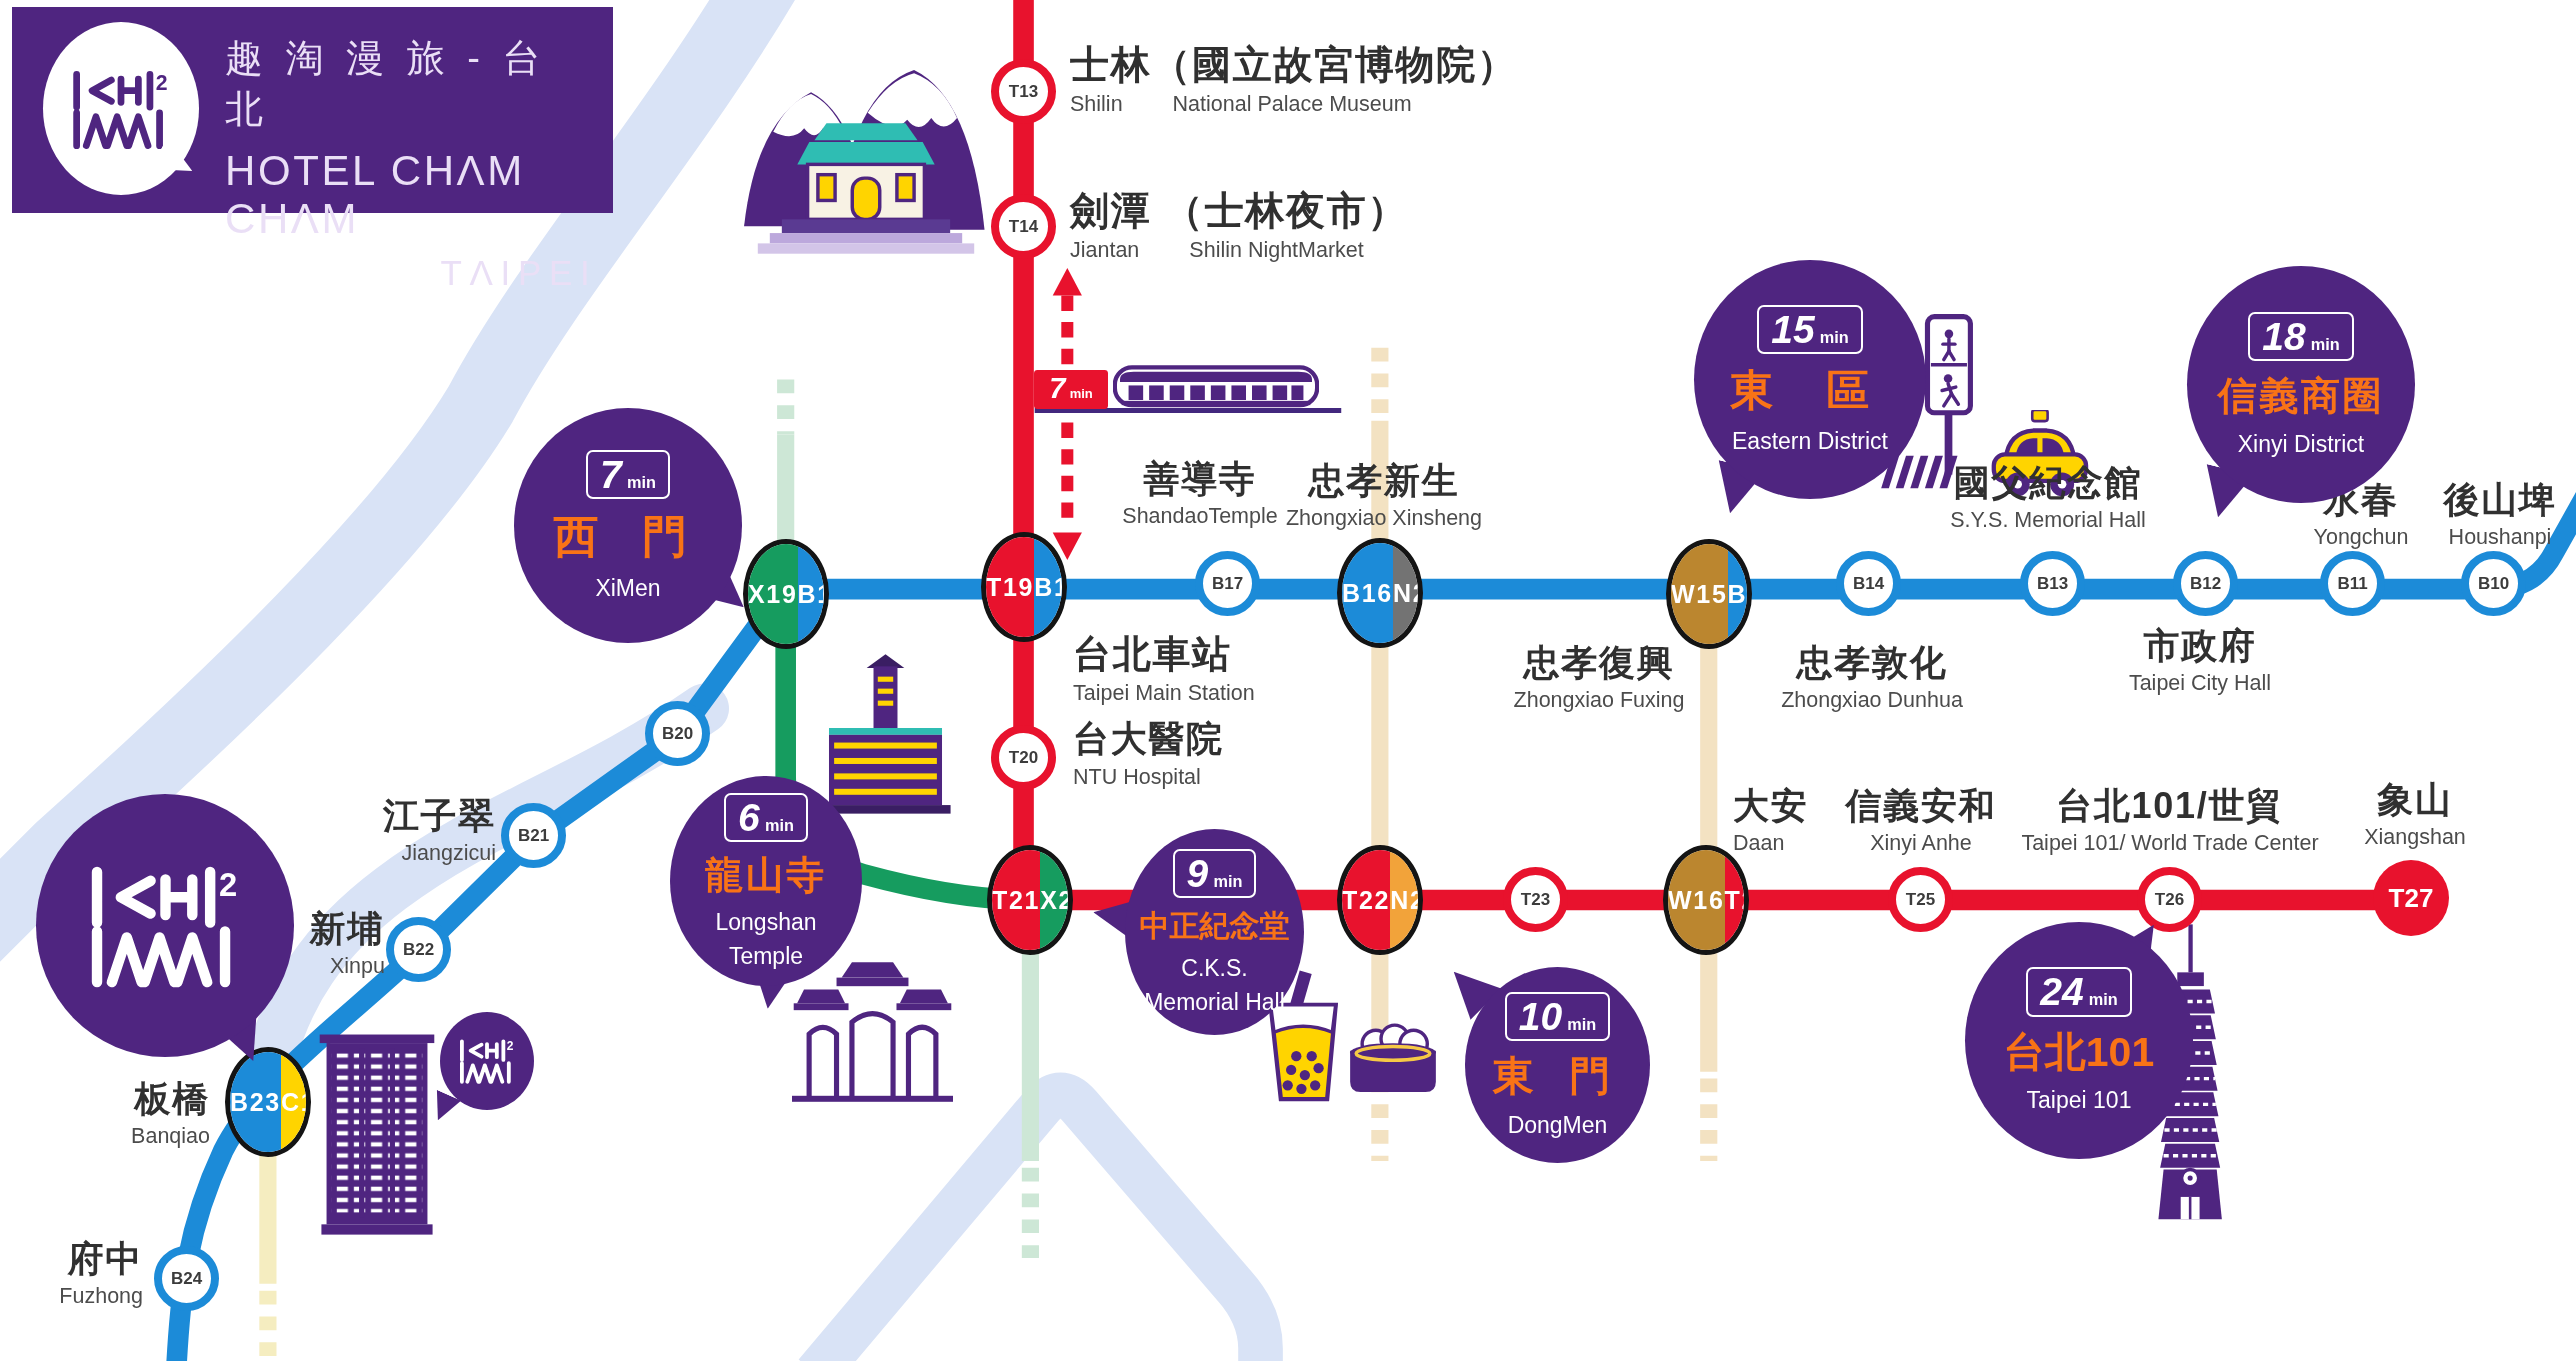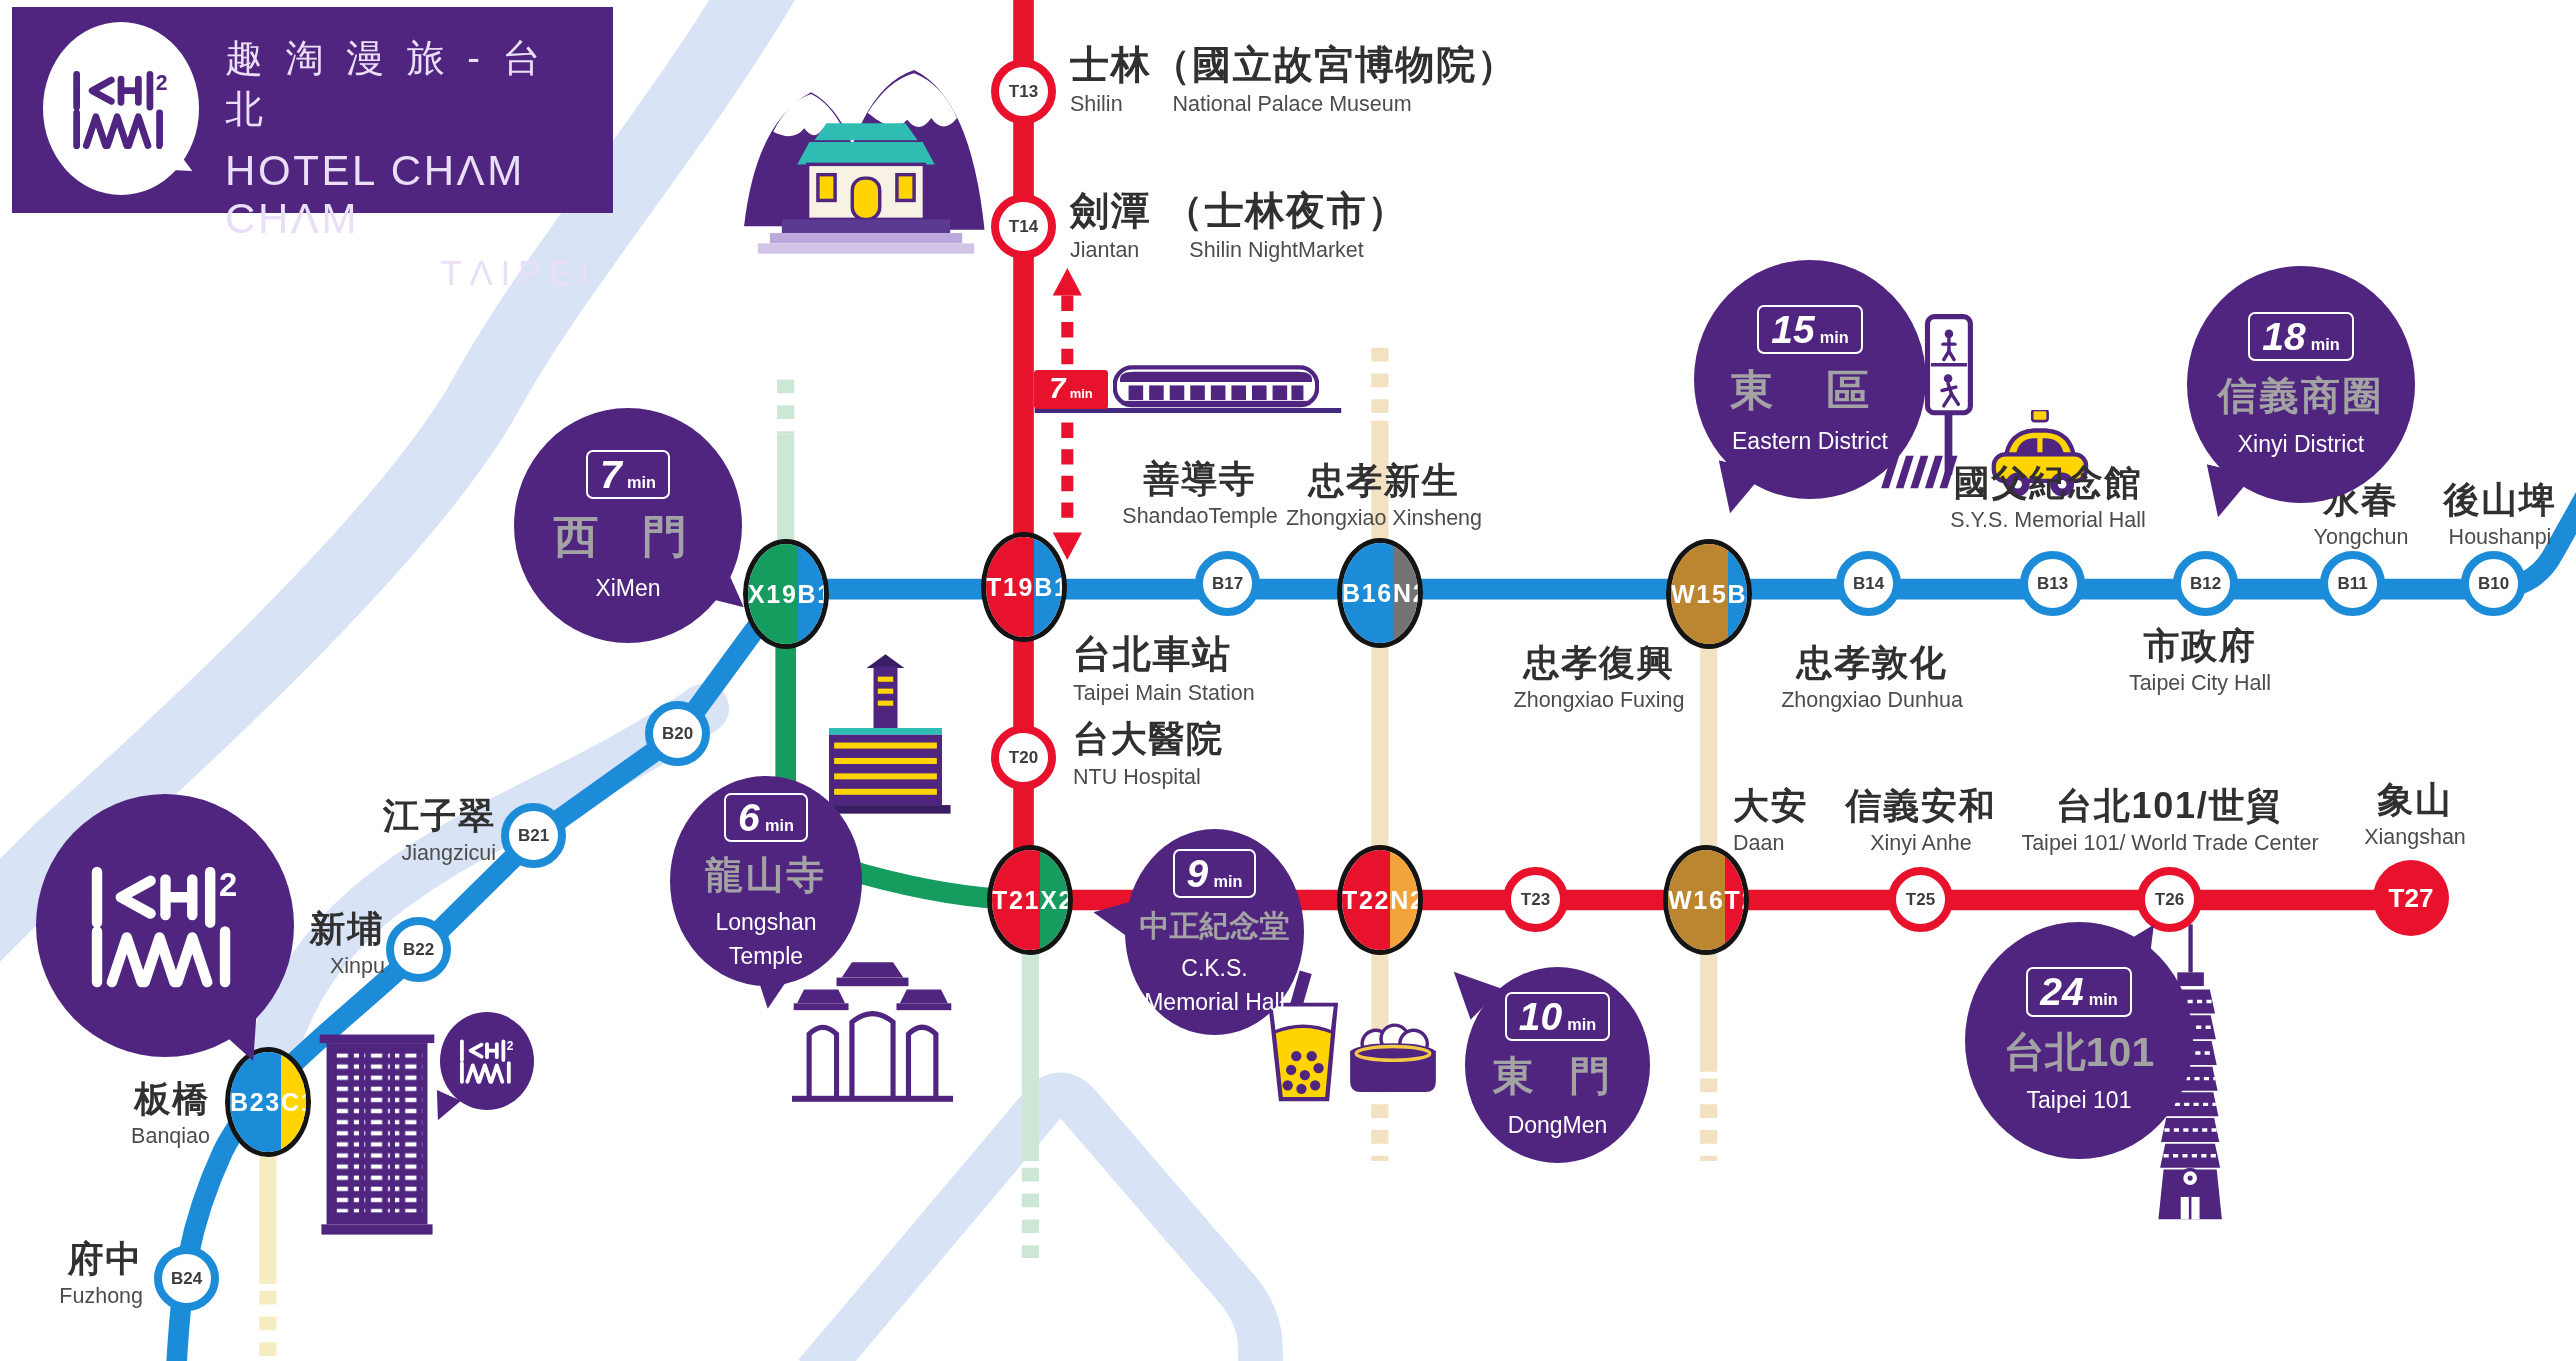--- a/index.html
+++ b/index.html
@@ -29,21 +29,21 @@
   .lbl .enrow{display:flex;gap:50px;font-size:21.5px;color:#4c4c4c;margin-top:6px;}
 
   
   .bubble{position:absolute;}
   .bubble .tail{position:absolute;background:#4F2580;clip-path:polygon(50% 100%,4% 0,96% 0);}
   .bubble .blob{position:absolute;left:12px;top:0;width:100%;height:100%;background:#4F2580;border-radius:50%;
      display:flex;flex-direction:column;align-items:center;justify-content:center;gap:7.7px;}
   .badge{display:flex;align-items:baseline;border:2.6px solid #fff;border-radius:6.9px;padding:0.9px 12px;color:#fff;}
   .badge .num{font-size:39px;font-weight:700;font-style:italic;}
   .badge .unit{font-size:16.3px;font-weight:700;margin-left:5.2px;}
-  .b-cjk{color:#a3a3a3;font-weight:700;}
+  .b-cjk{color:#f97316;font-weight:700;}
   .b-en{color:#fff;font-size:23px;margin-top:0px;line-height:1.15;}
   .khm{stroke:currentColor;color:#fff;}
 
   
   .seven-badge{position:absolute;left:1034px;top:370px;width:74px;height:39px;background:#E8122D;color:#fff;
      border-radius:3.4px;display:flex;align-items:baseline;justify-content:center;padding-top:1.7px;box-sizing:border-box;}
   .seven-badge .num{font-size:29px;font-weight:700;font-style:italic;}
   .seven-badge .unit{font-size:13px;font-weight:700;margin-left:4.3px;}
 
   

